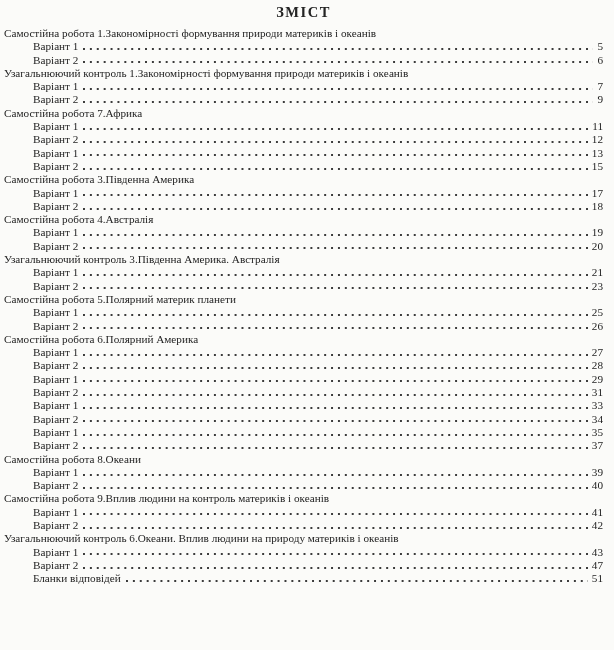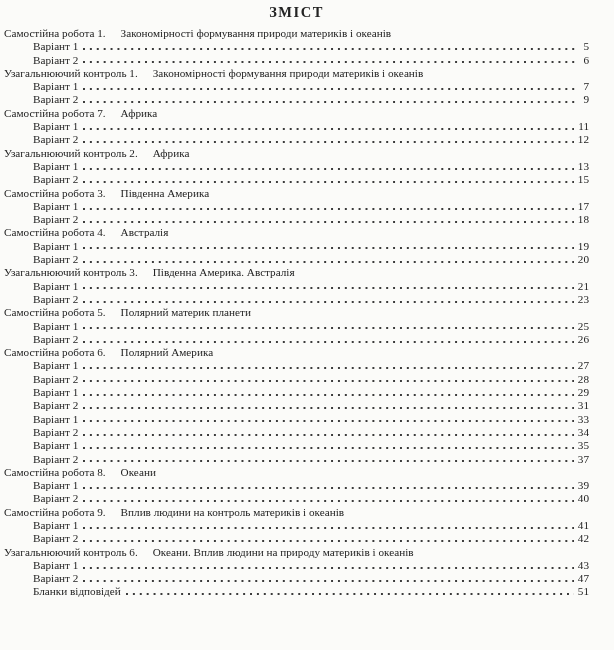--- a/index.html
+++ b/index.html
@@ -4,38 +4,38 @@
 <style>
   html, body { margin: 0; padding: 0; }
   body {
     width: 614px; height: 650px;
     background: #fbfbf9;
     overflow: hidden;
   }
   .page {
     box-sizing: border-box;
     width: 614px; height: 650px;
-    padding: 3px 25px 0 4px;
+    padding: 3px 11px 0 4px;
     font-family: "Liberation Serif", "DejaVu Serif", serif;
     color: #232323;
   }
   .title {
     font-size: 14.5px;
     font-weight: 700;
     text-align: center;
     letter-spacing: 1.5px;
     margin: 1px 0 6px 0;
   }
   .head {
     font-size: 11.2px;
     line-height: 13.3px;
     white-space: nowrap;
     overflow: hidden;
   }
-  .head-topic { margin-left: 15px; }
+  .head-topic { margin-left: 0; }
   .row {
     display: flex;
     align-items: flex-start;
     font-size: 11.2px;
     line-height: 13.3px;
     padding-left: 29px;
     white-space: nowrap;
   }
   .row-label { flex: 0 0 auto; }
   .leader {
@@ -88,21 +88,20 @@
           <span class="leader"></span>
           <span class="pagenum">11</span>
         </div>
         <div class="row">
           <span class="row-label">Варіант 2</span>
           <span class="leader"></span>
           <span class="pagenum">12</span>
         </div>
       </div>
       <div class="entry">
-        <div class="head"><span class="head-label">Узагальнюючий контроль 2.</span><span class="head-topic">Африка</span></div>
         <div class="row">
           <span class="row-label">Варіант 1</span>
           <span class="leader"></span>
           <span class="pagenum">13</span>
         </div>
         <div class="row">
           <span class="row-label">Варіант 2</span>
           <span class="leader"></span>
           <span class="pagenum">15</span>
         </div>

